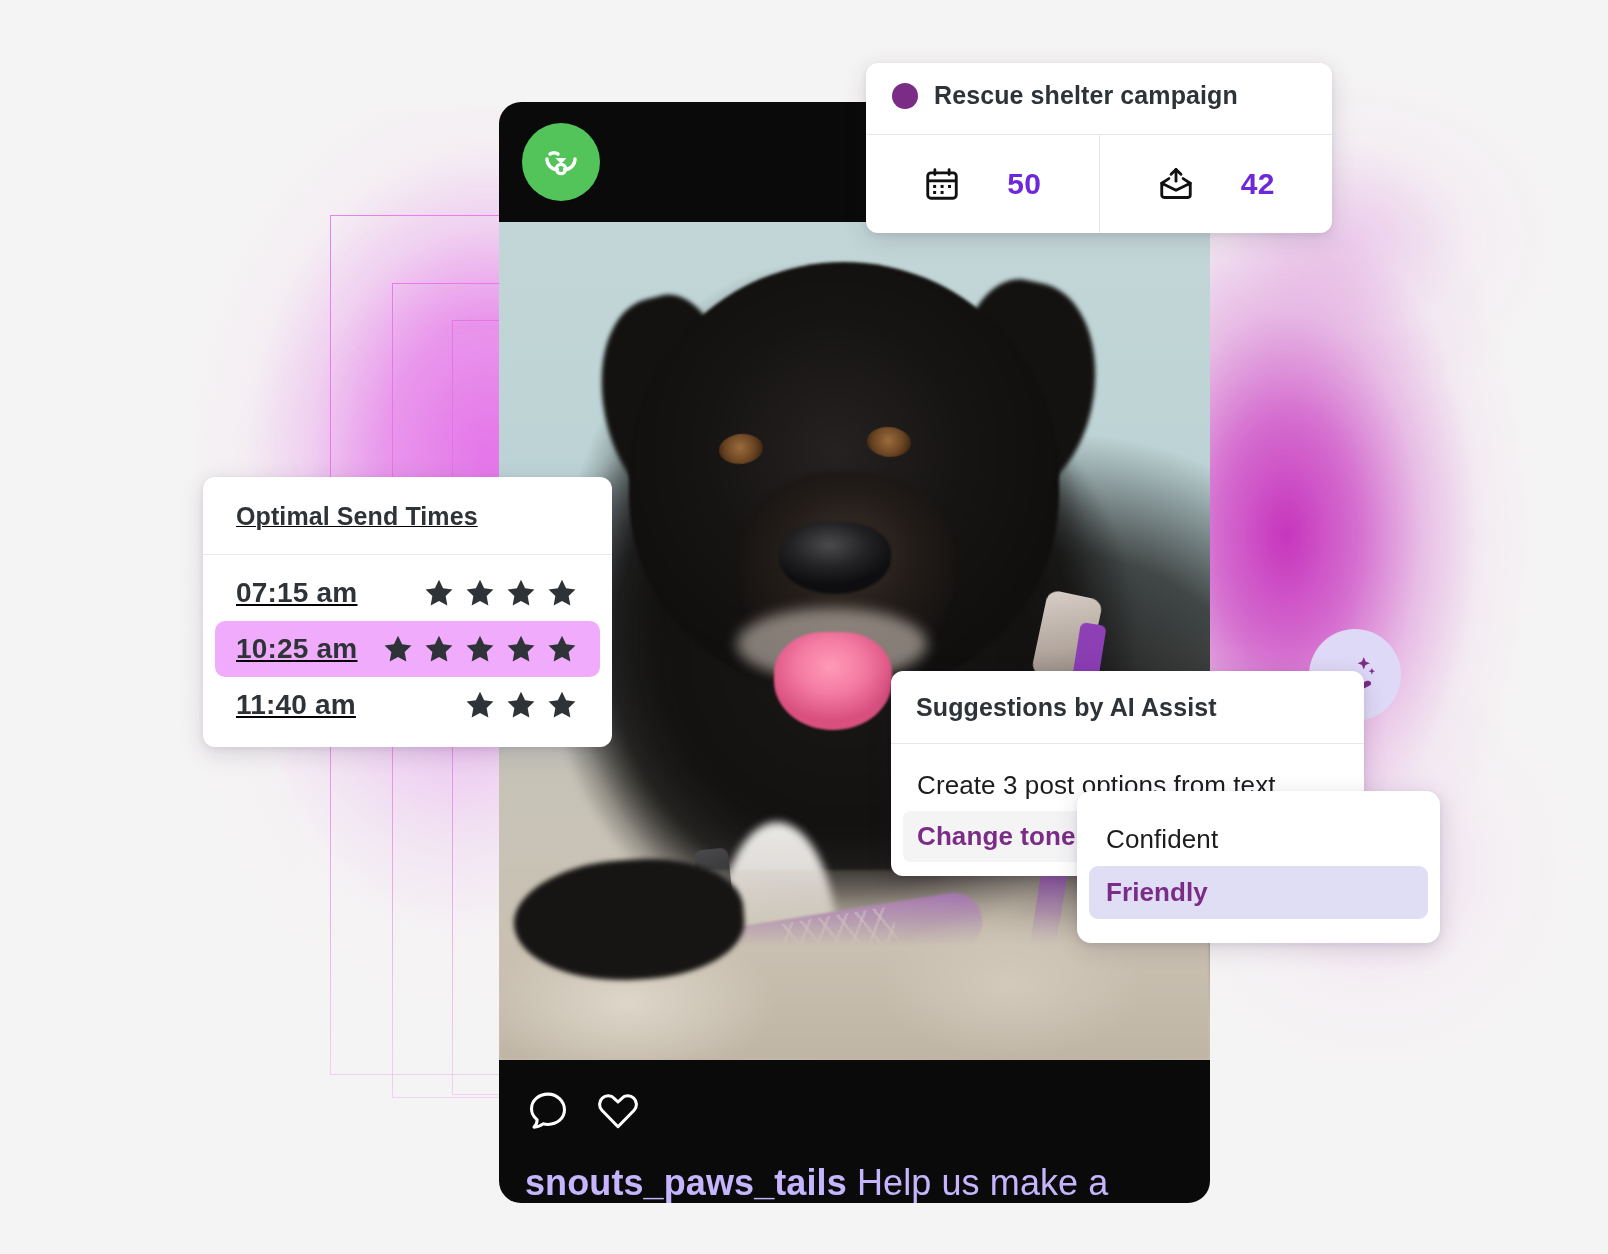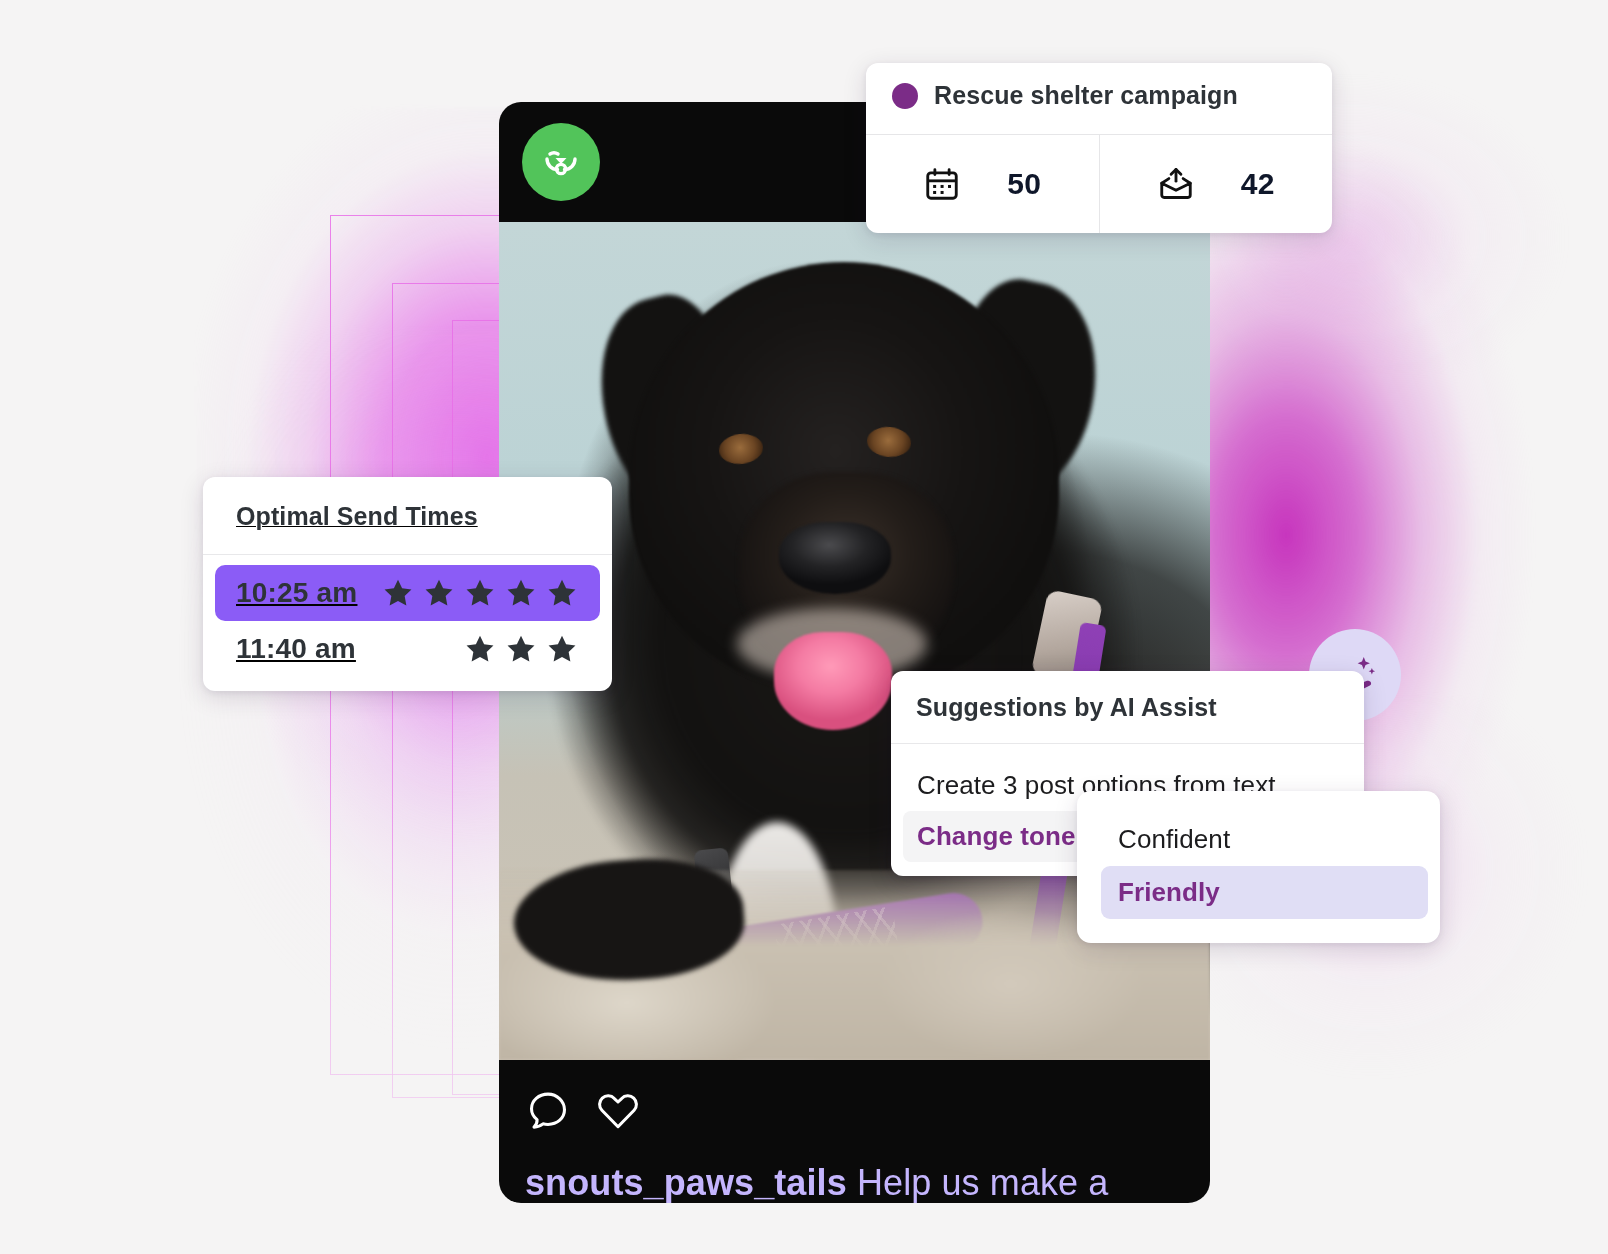--- a/index.html
+++ b/index.html
@@ -217,32 +217,32 @@
   }
   .campaign-dot { width:26px; height:26px; border-radius:50%; background:#7b2c87; flex:none; }
   .campaign-stats { display:flex; }
   .stat {
     flex:1;
     display:flex; align-items:center; justify-content:center; gap:14px;
     padding:30px 0;
     border-right:1px solid #e6e6e8;
   }
   .stat:last-child { border-right:none; }
-  .stat-val { font-size:30px; font-weight:700; color:#0f172a; letter-spacing:0.2px;margin-left:32px; }
+  .stat-val { font-size:30px; font-weight:700; color:#6d28d9; letter-spacing:0.2px;margin-left:32px; }
 
   
   .send-times { left:203px; top:477px; width:409px;text-decoration:underline; }
   .send-head { padding:25px 33px 23px 33px; border-bottom:1px solid #e8e8ea; }
   .send-rows { padding:10px 12px 14px 12px; }
   .send-row {
     display:flex; align-items:center; justify-content:space-between;
     padding:11px 21px;
     border-radius:10px;
   }
-  .send-row.active { background:#8b5cf6; }
+  .send-row.active { background:#f0abfc; }
   .send-time { font-size:28px; font-weight:700; color:#2e3338; letter-spacing:0.2px; }
   .stars { display:flex; gap:7px; }
 
   
   .ai-panel { left:891px; top:671px; width:473px; }
   .ai-head { padding:22px 25px 21px 25px; border-bottom:1px solid #e8e8ea; }
   .ai-items { padding:16px 12px 14px 12px; }
   .ai-item {
     padding:10px 14px;
     border-radius:8px;
@@ -251,21 +251,21 @@
     letter-spacing:0.1px;
   }
   .ai-item.accent {
     background:#f4f4f5;
     color:#7b2c87;
     font-weight:700;
   }
 
   
   .tone-panel { left:1077px; top:791px; width:363px; border-radius:14px; }
-  .tone-list { padding:22px 12px 24px 24px; }
+  .tone-list { padding:22px 12px 24px 12px; }
   .tone-item {
     padding:11px 17px;
     border-radius:9px;
     font-size:26px;
     color:#1c1c1e;
     letter-spacing:0.1px;
   }
   .tone-item.selected { background:#e0def5; color:#7b2c87; font-weight:700; }
 
   
@@ -377,20 +377,37 @@
 
   </div>
 </div>
 
 <div class="panel send-times">
   <div class="send-head">
     <span class="panel-title">Optimal Send Times</span>
   </div>
   <div class="send-rows">
 
+    <div class="send-row">
+      <span class="send-time">07:15 am</span>
+      <span class="stars">
+        <svg width="34" height="34" viewBox="0 0 24 24">
+            <path d="M12 2.6l2.9 6.1 6.6.9-4.8 4.6 1.2 6.6L12 17.6 6.1 20.8l1.2-6.6L2.5 9.6l6.6-.9z" fill="#2e3338"></path>
+          </svg>
+        <svg width="34" height="34" viewBox="0 0 24 24">
+            <path d="M12 2.6l2.9 6.1 6.6.9-4.8 4.6 1.2 6.6L12 17.6 6.1 20.8l1.2-6.6L2.5 9.6l6.6-.9z" fill="#2e3338"></path>
+          </svg>
+        <svg width="34" height="34" viewBox="0 0 24 24">
+            <path d="M12 2.6l2.9 6.1 6.6.9-4.8 4.6 1.2 6.6L12 17.6 6.1 20.8l1.2-6.6L2.5 9.6l6.6-.9z" fill="#2e3338"></path>
+          </svg>
+        <svg width="34" height="34" viewBox="0 0 24 24">
+            <path d="M12 2.6l2.9 6.1 6.6.9-4.8 4.6 1.2 6.6L12 17.6 6.1 20.8l1.2-6.6L2.5 9.6l6.6-.9z" fill="#2e3338"></path>
+          </svg>
+      </span>
+    </div>
 
     <div class="send-row active">
       <span class="send-time">10:25 am</span>
       <span class="stars">
         <svg width="34" height="34" viewBox="0 0 24 24">
             <path d="M12 2.6l2.9 6.1 6.6.9-4.8 4.6 1.2 6.6L12 17.6 6.1 20.8l1.2-6.6L2.5 9.6l6.6-.9z" fill="#2e3338"></path>
           </svg>
         <svg width="34" height="34" viewBox="0 0 24 24">
             <path d="M12 2.6l2.9 6.1 6.6.9-4.8 4.6 1.2 6.6L12 17.6 6.1 20.8l1.2-6.6L2.5 9.6l6.6-.9z" fill="#2e3338"></path>
           </svg>

